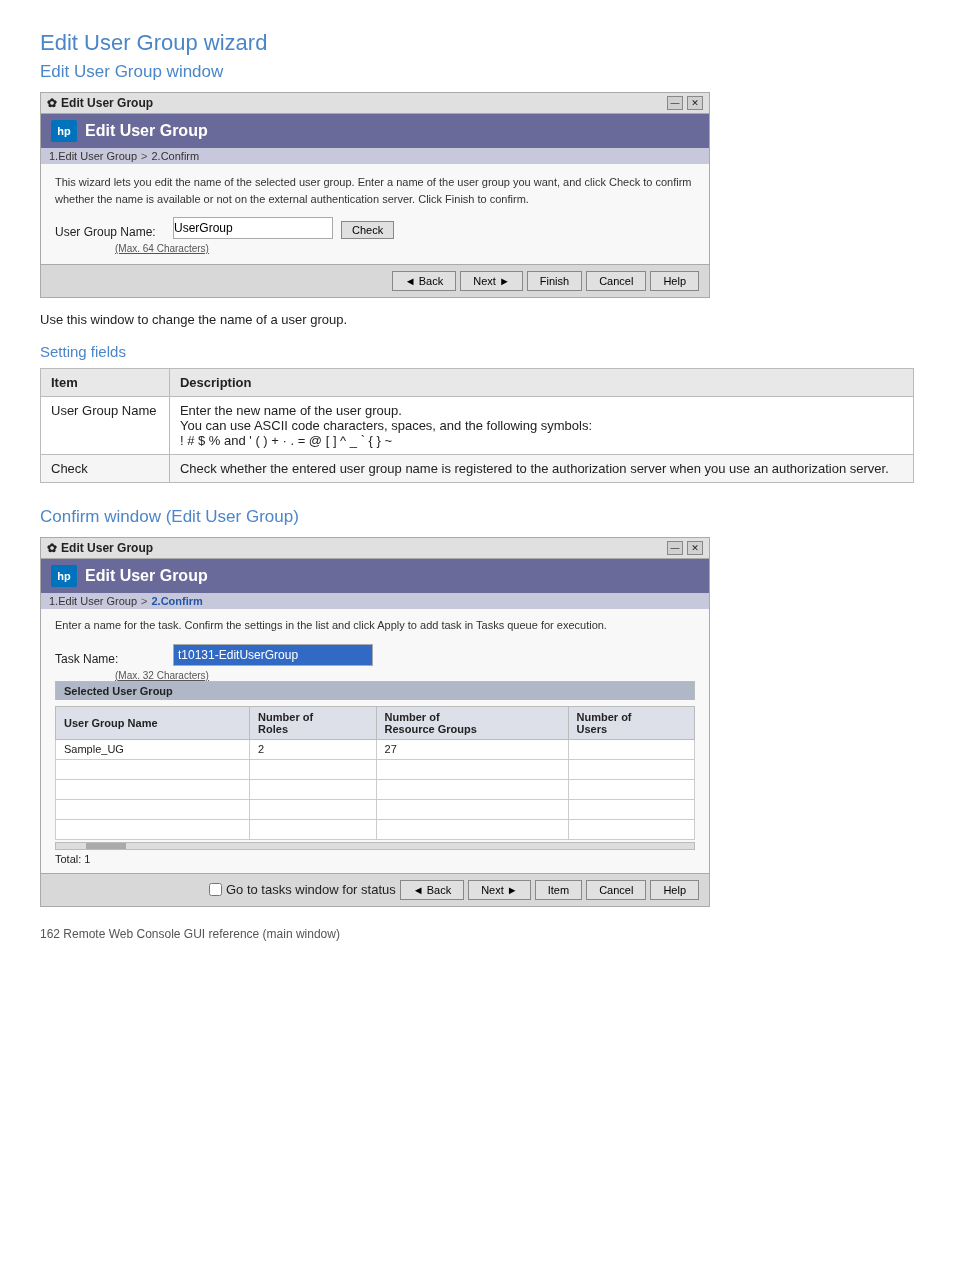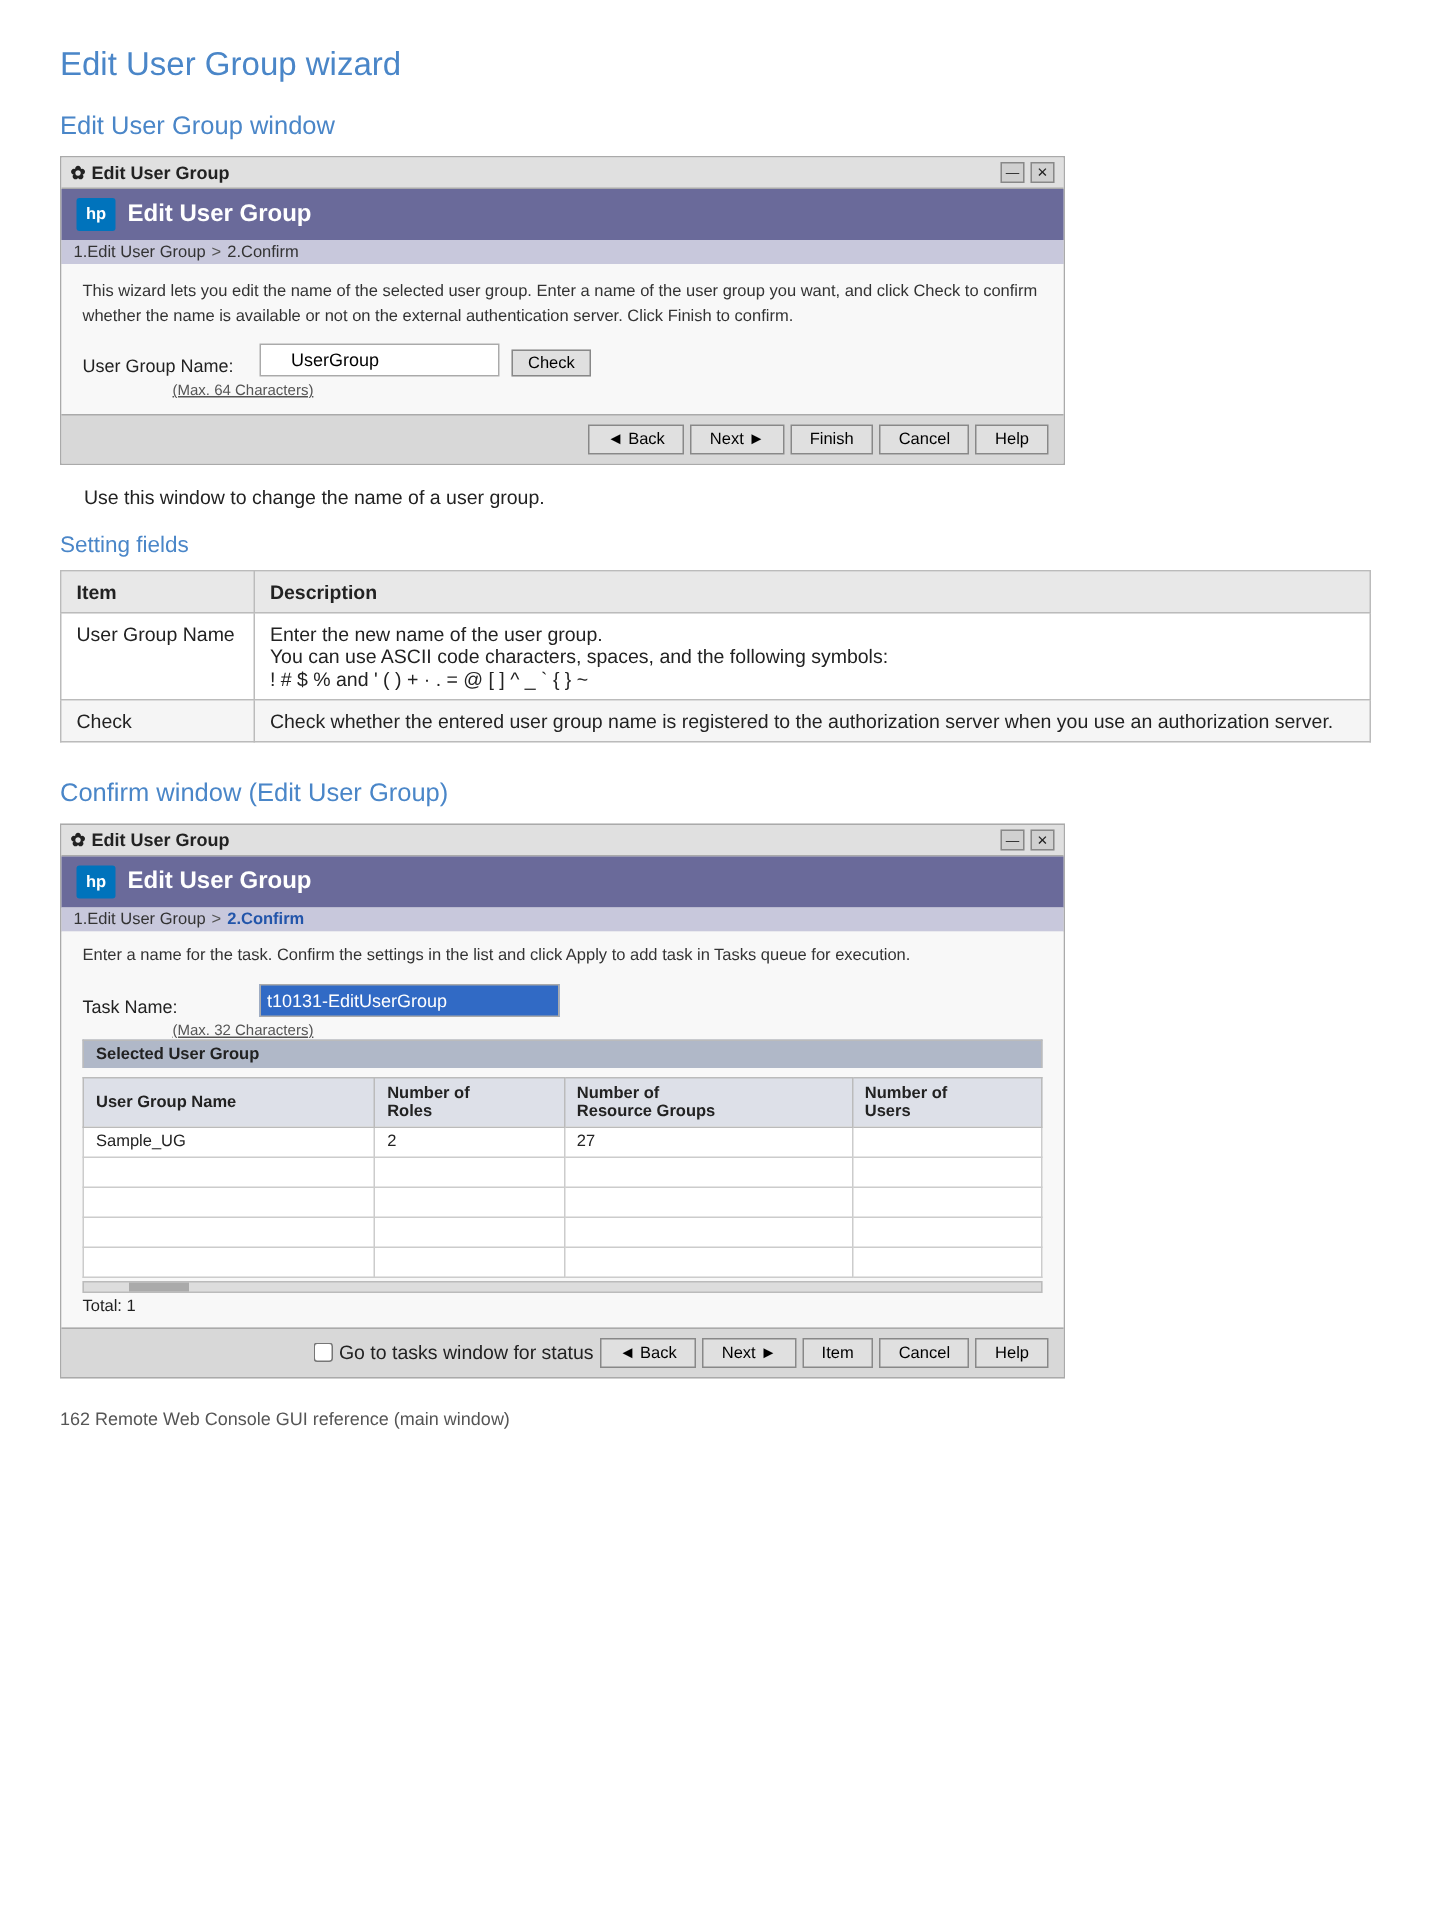--- a/index.html
+++ b/index.html
@@ -10,21 +10,21 @@
       color: #222;
       padding: 30px 40px;
       width: 954px;
       min-height: 1271px;
     }
 
     h1.page-title {
       color: #4a86c8;
       font-size: 22px;
       font-weight: normal;
-      margin-bottom: 18px;
+      margin-bottom: 6px;
     }
 
     h2.section-title {
       color: #4a86c8;
       font-size: 17px;
       font-weight: normal;
       margin-bottom: 10px;
     }
 
     h3.subsection-title {
@@ -147,21 +147,21 @@
 
     .form-label {
       font-size: 12px;
       width: 110px;
       text-align: left;
     }
 
     .form-input {
       border: 1px solid #aaa;
       background: white;
-      padding: 2px 20px;
+      padding: 2px 0;
       font-size: 12px;
       width: 160px;
       height: 22px;
     }
 
     .btn-check {
       border: 1px solid #888;
       background: #e0e0e0;
       padding: 2px 10px;
       font-size: 11px;
@@ -194,21 +194,21 @@
     }
 
     .footer-btn:disabled {
       color: #999;
     }
 
     
     .use-description {
       font-size: 13px;
       color: #222;
-      margin: 10px 0 16px 16px;
+      margin: 10px 0 16px 0;
     }
 
     
     .settings-table {
       width: 100%;
       border-collapse: collapse;
       margin-bottom: 24px;
     }
 
     .settings-table th {

